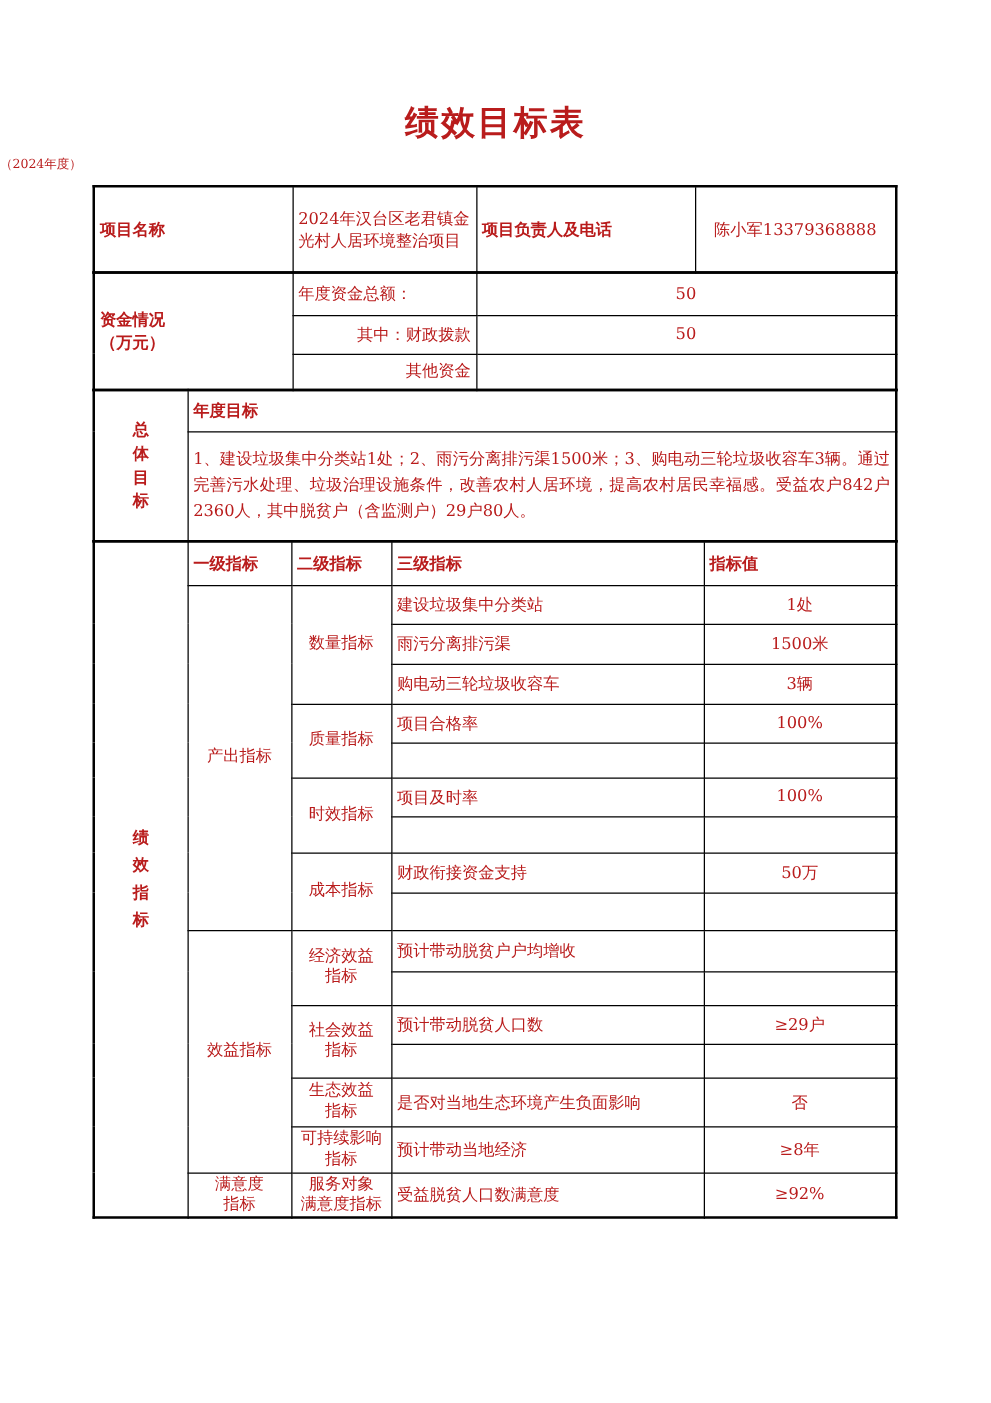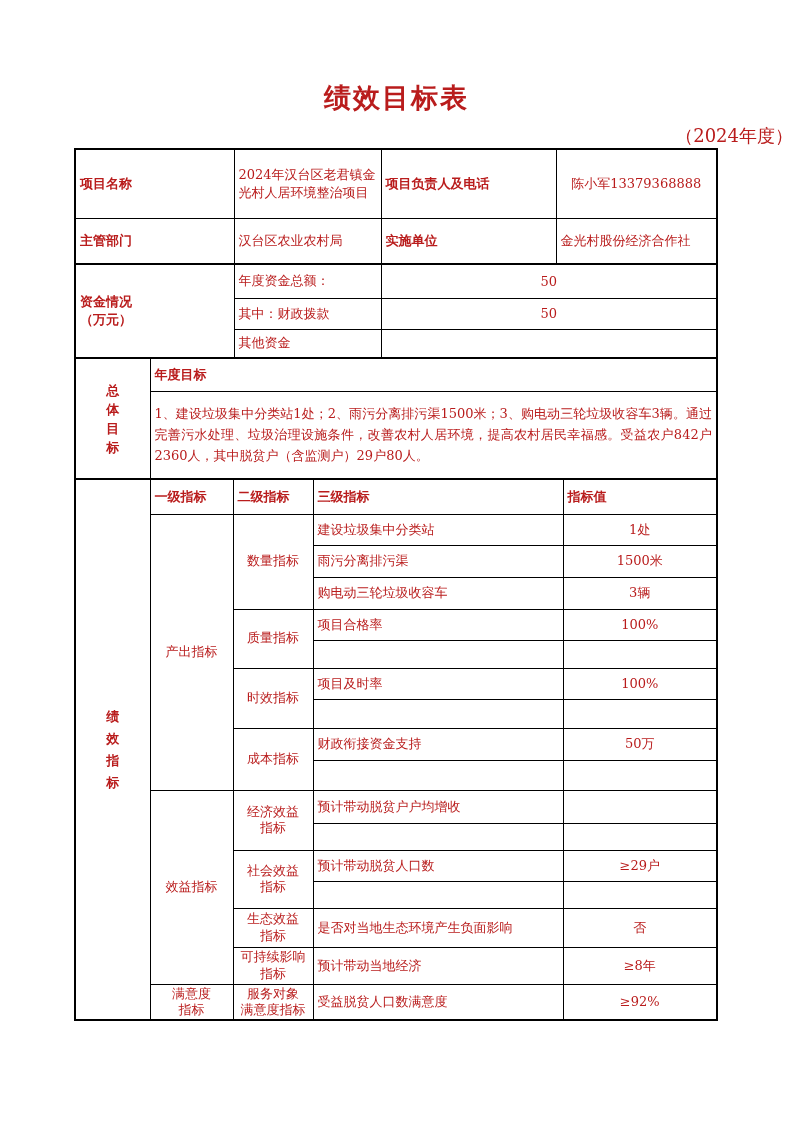--- a/index.html
+++ b/index.html
@@ -13,22 +13,22 @@
   }
   .title {
     position: absolute; top: 80px; left: 0; width: 100%;
     text-align: center;
     font-size: 27px; font-weight: bold;
     letter-spacing: 2px;
     font-family: "DejaVu Serif", "Liberation Serif", serif;
   }
   .subtitle {
     position: absolute; top: 124px; left: 0; width: 100%;
-    text-align: right;
-    font-size: 18px;
+    text-align: left;
+    font-size: 10px;
   }
   .tablewrap { position: absolute; top: 148px; left: 74px; width: 642px; }
   table.t {
     border-collapse: collapse;
     table-layout: fixed;
     width: 642px;
     border: 2px solid #000;
   }
   table.t + table.t { margin-top: -2px; }
   table.t td {
@@ -39,21 +39,21 @@
     overflow: hidden;
   }
   td.lbl {
     font-weight: bold;
     text-align: left;
     font-size: 14px;
     font-family: "DejaVu Sans", "Liberation Sans", sans-serif;
   }
   td.c   { text-align: center; }
   td.l   { text-align: left; }
-  td.r   { text-align: left; margin-top: 28px; }
+  td.r   { text-align: right; margin-top: 28px; }
   td.pre { white-space: pre-line; }
   td.grp { text-align: center; line-height: 1.25; }
   td.vlab {
     font-weight: bold;
     text-align: center;
     white-space: pre-line;
     font-size: 15px;
     font-family: "DejaVu Sans", "Liberation Sans", sans-serif;
   }
   td.v-overall { line-height: 19px; }
@@ -86,26 +86,20 @@
           <col style="width:175px">
           <col style="width:161px">
         </colgroup>
       <tbody>
           <tr style="height:69px">
         <td class="lbl">项目名称</td>
         <td class="l">2024年汉台区老君镇金光村人居环境整治项目</td>
         <td class="lbl">项目负责人及电话</td>
         <td class="c">陈小军13379368888</td>
       </tr>
-      <tr style="height:46px">
-        <td class="lbl">主管部门</td>
-        <td class="l">汉台区农业农村局</td>
-        <td class="lbl">实施单位</td>
-        <td class="l">金光村股份经济合作社</td>
-      </tr>
     </tbody>
       </table>
 
     <table class="t">
       <colgroup>
           <col style="width:159px">
           <col style="width:147px">
           <col style="width:336px">
         </colgroup>
       <tbody>

